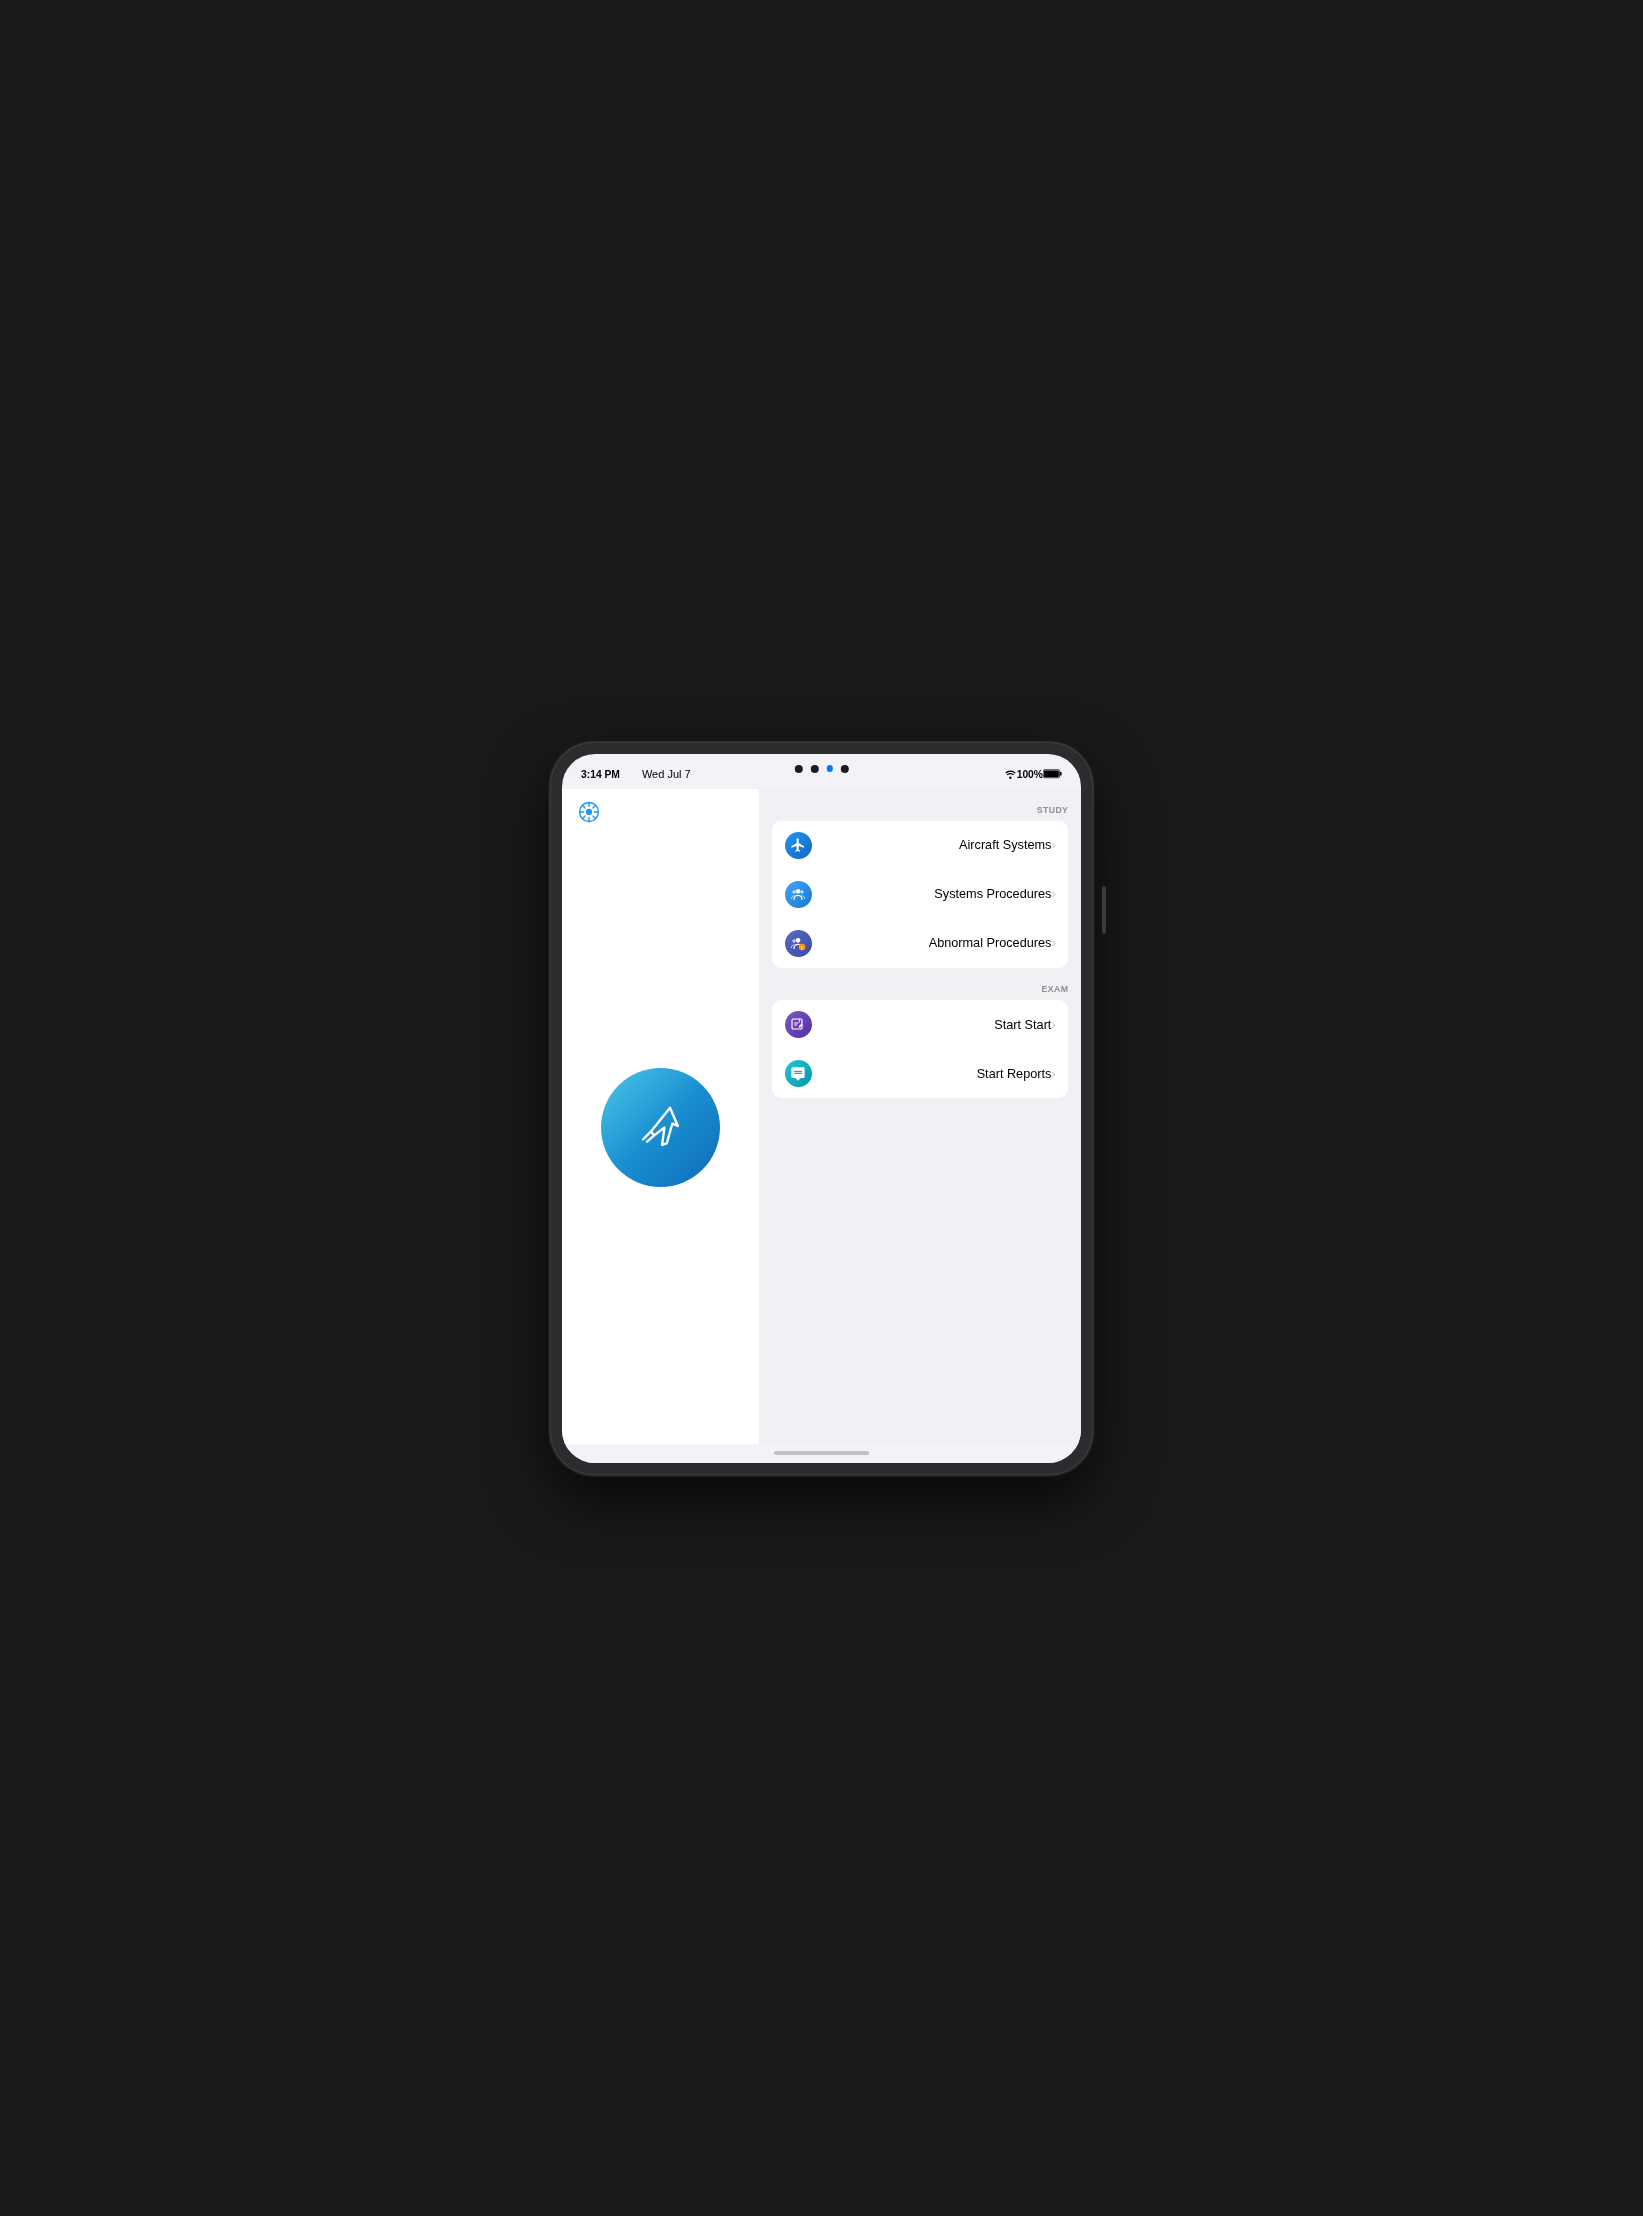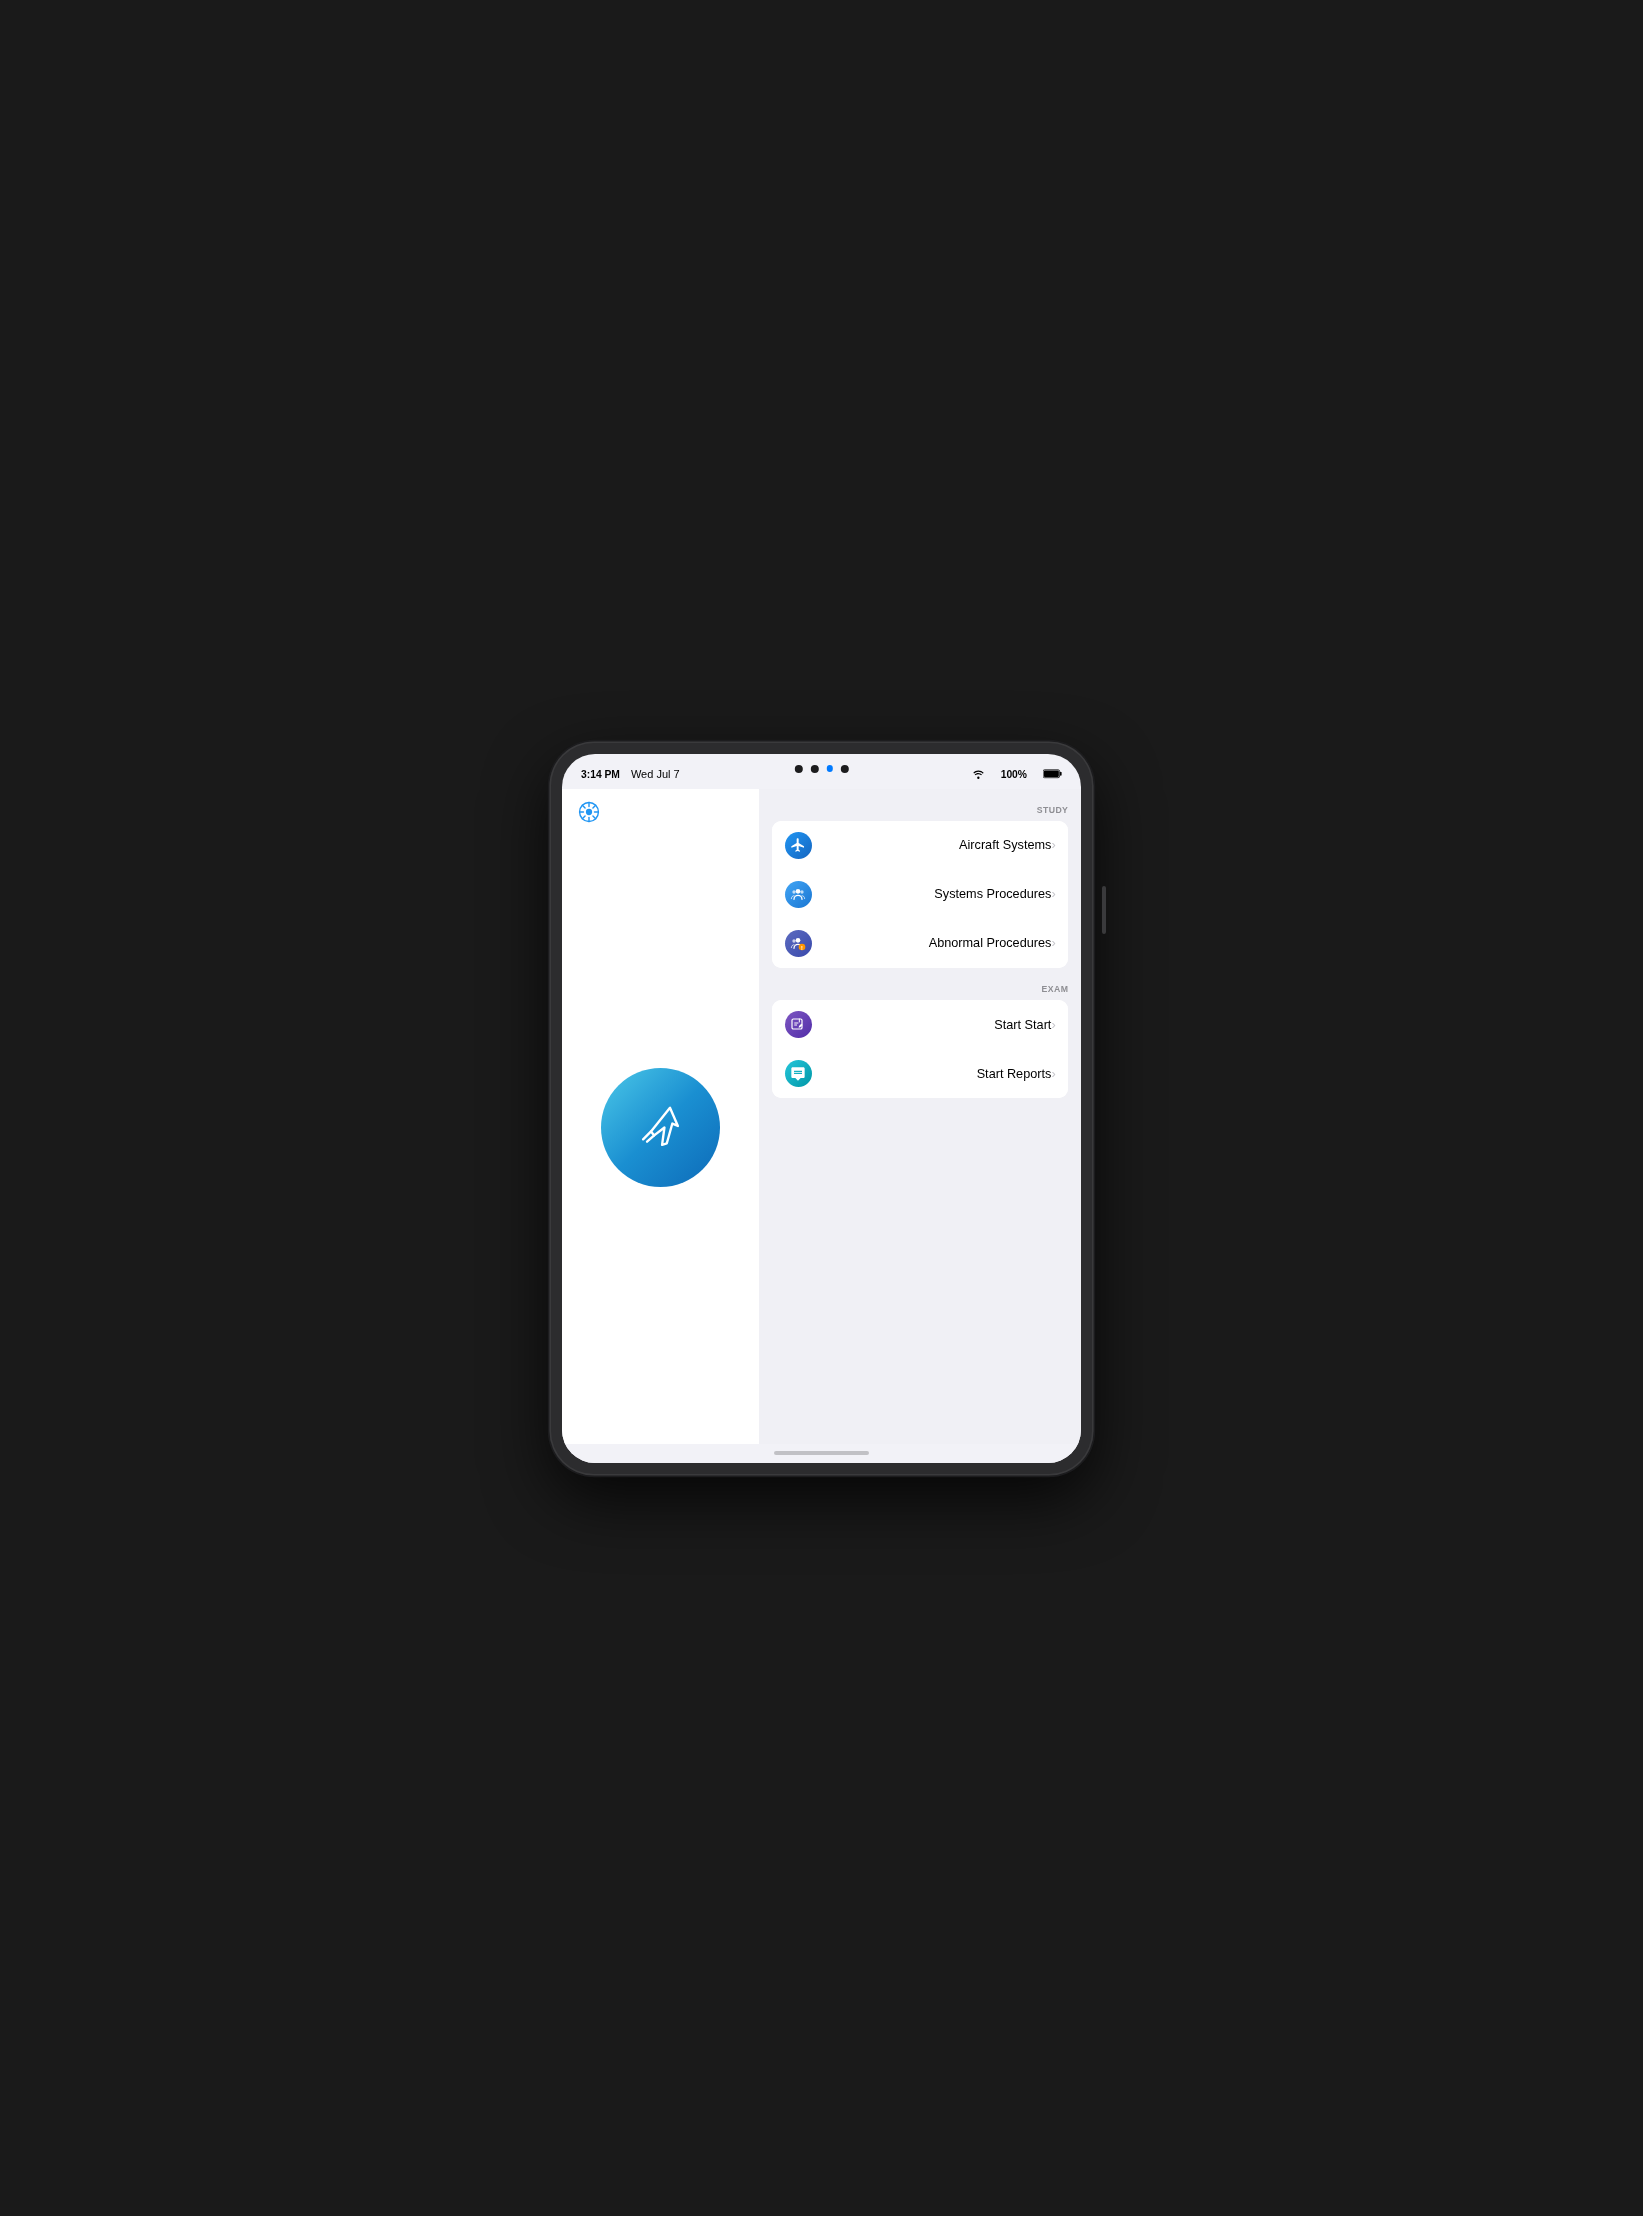--- a/index.html
+++ b/index.html
@@ -86,21 +86,21 @@
 
     .status-time {
       font-size: 10.3px;
       font-weight: 600;
       color: #000;
     }
 
     .status-right {
       display: flex;
       align-items: center;
-      gap: 16px;
+      gap: 0;
     }
 
     .wifi-icon svg, .battery-icon svg {
       display: block;
     }
 
     
     .main-content {
       flex: 1;
       display: flex;
@@ -260,21 +260,21 @@
   <div class="device-screen">
 
     <div class="sensor-bar">
       <div class="sensor-dot"></div>
       <div class="sensor-dot"></div>
       <div class="sensor-dot blue"></div>
       <div class="sensor-dot"></div>
     </div>
 
     <div class="status-bar">
-      <div style="display:flex; align-items:center; gap:11px;">
+      <div style="display:flex; align-items:center; gap:22px;">
         <span class="status-time">3:14 PM</span>
         <span class="status-time" style="font-weight:400; font-size:11px;">Wed Jul 7</span>
       </div>
       <div class="status-right">
 
         <span class="wifi-icon">
           <svg width="12.7" height="9.5" viewBox="0 0 16 12">
             <path d="M8 9.5a1.5 1.5 0 1 1 0 3 1.5 1.5 0 0 1 0-3z" fill="#000"></path>
             <path d="M8 6.5c1.4 0 2.65.57 3.56 1.49l1.06-1.06A6.46 6.46 0 0 0 8 5c-1.8 0-3.43.73-4.62 1.93l1.06 1.06A4.96 4.96 0 0 1 8 6.5z" fill="#000"></path>
             <path d="M8 3.5c2.21 0 4.2.9 5.65 2.35l1.06-1.06A8.97 8.97 0 0 0 8 2C5.52 2 3.28 3 1.64 4.64l1.06 1.06A7.47 7.47 0 0 1 8 3.5z" fill="#000"></path>

